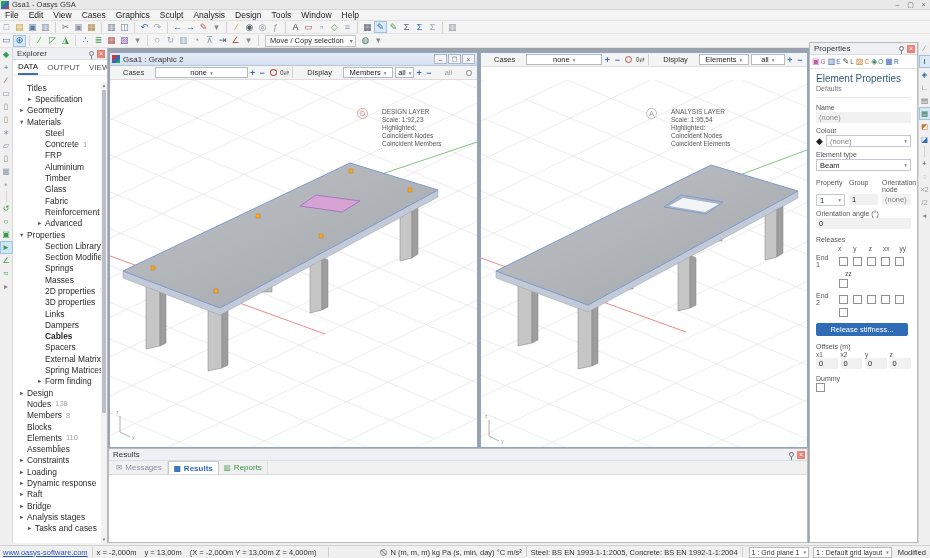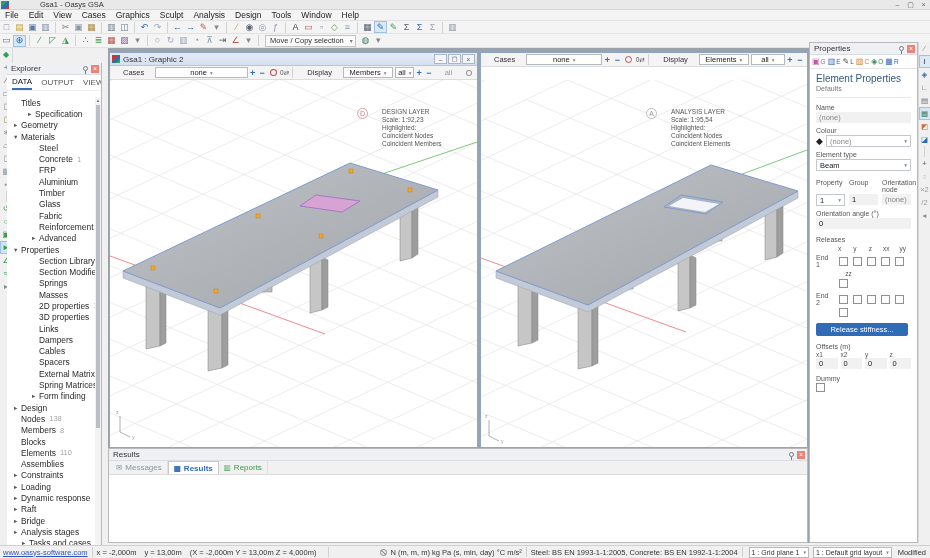--- a/index.html
+++ b/index.html
@@ -1,39 +1,39 @@
 <!DOCTYPE html>
 <html><head>
 <meta charset="utf-8">
 <style>
   *{margin:0;padding:0;box-sizing:border-box;}
   html,body{width:930px;height:558px;overflow:hidden;}
   body{font-family:"Liberation Sans",sans-serif;background:#f0f0f0;position:relative;font-size:9px;color:#222;}
   .abs{position:absolute;}
 
   
-  #titlebar{left:0;top:0;width:930px;height:10px;background:#e9e9e9;border-bottom:1px solid #d5d5d5;display:flex;align-items:center;font-size:7.5px;color:#333;gap:28px;}
+  #titlebar{left:0;top:0;width:930px;height:10px;background:#e9e9e9;border-bottom:1px solid #d5d5d5;display:flex;align-items:center;font-size:7.5px;color:#333;}
   #appicon{width:8px;height:8px;margin:0 3px 0 1px;background:linear-gradient(135deg,#2aa05a 0 40%,#2f6cb5 40% 70%,#c23b3b 70%);}
   #titlebar .wctl{margin-left:auto;display:flex;}
   #titlebar .wbtn{width:13px;height:9px;display:flex;align-items:center;justify-content:center;color:#666;font-size:7px;}
   #menubar{left:0;top:10px;width:930px;height:11px;background:#f4f4f4;border-bottom:1px solid #e0e0e0;display:flex;align-items:center;font-size:8.5px;color:#222;}
   .menuitem{padding:0 5px;height:11px;display:flex;align-items:center;}
   .toolbar{left:0;width:930px;height:13px;background:#f4f4f4;display:flex;align-items:center;border-bottom:1px solid #e3e3e3;}
   #toolbar1{top:21px;} #toolbar2{top:34px;height:14px;}
   .ti{display:inline-flex;width:13px;height:12px;align-items:center;justify-content:center;font-size:9px;line-height:1;}
   .tsep{width:0;height:11px;border-left:1px solid #d2d2d2;margin:0 3px;display:inline-block;}
   .movecopy{display:inline-flex;align-items:center;height:12px;border:1px solid #c4c4c4;background:#fbfbfb;font-size:7.5px;color:#333;padding:0 2px 0 4px;margin:0 3px;}
   .movecopy .dd{color:#777;margin-left:6px;font-size:6px;}
 
   
   #leftstrip{left:0;top:48px;width:13px;height:495px;background:#f0f0f0;border-right:1px solid #d8d8d8;display:flex;flex-direction:column;align-items:center;}
   #leftstrip .ti{width:13px;height:13px;font-size:8px;}
 
   
-  #explorer{left:7px;top:48px;width:95px;height:495px;background:#fff;border-right:1px solid #b9b9b9;overflow:hidden;margin-top:15px;}
+  #explorer{left:13px;top:48px;width:95px;height:495px;background:#fff;border-right:1px solid #b9b9b9;overflow:hidden;}
   .phead{height:12px;background:#eef0f4;border-bottom:1px solid #d9dce2;display:flex;align-items:center;padding:0 2px 0 4px;font-size:8px;color:#333;}
   .phead .sp{flex:1;}
   .pinicon{width:5px;height:5px;border:1px solid #7a7a7a;border-radius:50%;position:relative;margin-right:3px;}
   .pinicon:after{content:"";position:absolute;left:1px;top:4px;width:1px;height:3px;background:#7a7a7a;}
   .closebtn{width:8px;height:8px;background:#e8837a;color:#fff;font-size:7px;display:flex;align-items:center;justify-content:center;line-height:1;}
   #exptabs{height:16px;display:flex;align-items:center;padding-left:5px;font-size:8px;color:#555;white-space:nowrap;overflow:hidden;border-bottom:1px solid #eee;}
   .exptab{margin-right:9px;padding:2px 0;}
   .exptab.on{color:#111;border-bottom:2px solid #3b6fb5;}
   #tree{position:absolute;left:0;top:34px;width:88px;bottom:0;overflow:hidden;}
   .trow{height:11.3px;display:flex;align-items:center;white-space:nowrap;font-size:8.4px;color:#2a2a2a;}
@@ -262,21 +262,21 @@
       <span class="exptab">VIEWS</span>
     </div>
   <div id="tree">
 
       <div class="trow" style="padding-left: 6px;">
         <span class="arr"></span>
         <span class="tlabel">Titles</span>
         <span class="tcount"></span>
       </div>
 
-      <div class="trow" style="padding-left: 20px;">
+      <div class="trow" style="padding-left: 14px;">
         <span class="arr">►</span>
         <span class="tlabel">Specification</span>
         <span class="tcount"></span>
       </div>
 
       <div class="trow" style="padding-left: 6px;">
         <span class="arr">►</span>
         <span class="tlabel">Geometry</span>
         <span class="tcount"></span>
       </div>
@@ -388,21 +388,21 @@
         <span class="tlabel">Links</span>
         <span class="tcount"></span>
       </div>
 
       <div class="trow" style="padding-left: 24px;">
         <span class="arr"></span>
         <span class="tlabel">Dampers</span>
         <span class="tcount"></span>
       </div>
 
-      <div class="trow" style="padding-left: 24px;">
+      <div class="trow" style="padding-left: 24px; font-weight: bold;">
         <span class="arr"></span>
         <span class="tlabel">Cables</span>
         <span class="tcount"></span>
       </div>
 
       <div class="trow" style="padding-left: 24px;">
         <span class="arr"></span>
         <span class="tlabel">Spacers</span>
         <span class="tcount"></span>
       </div>

